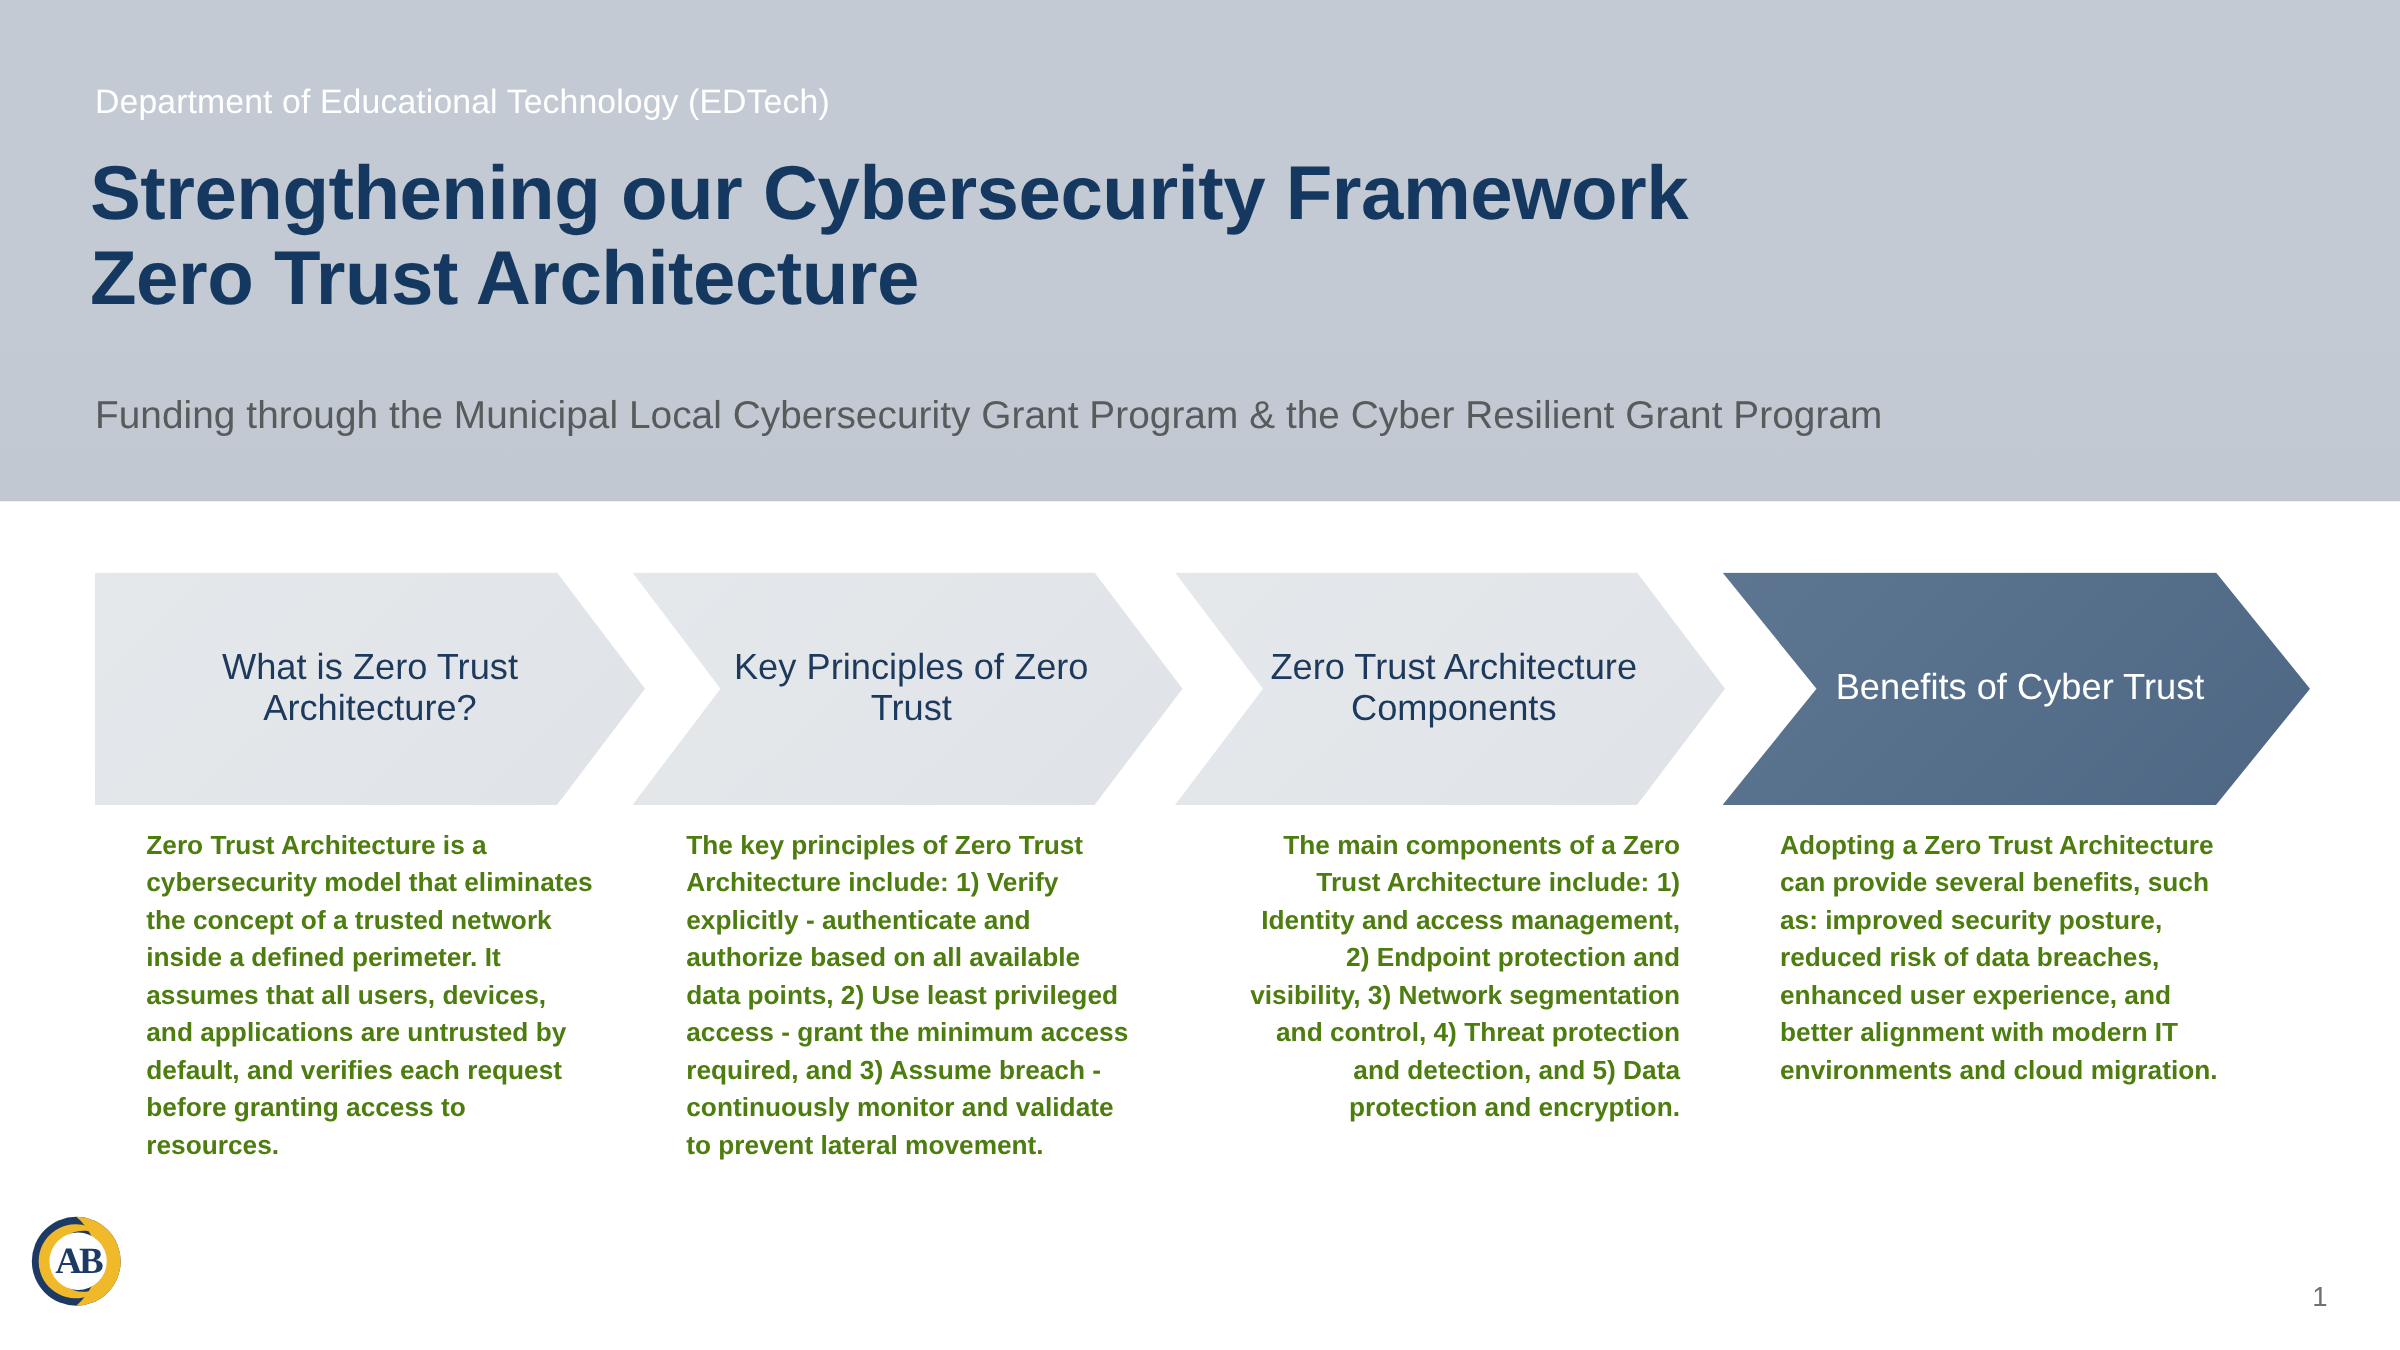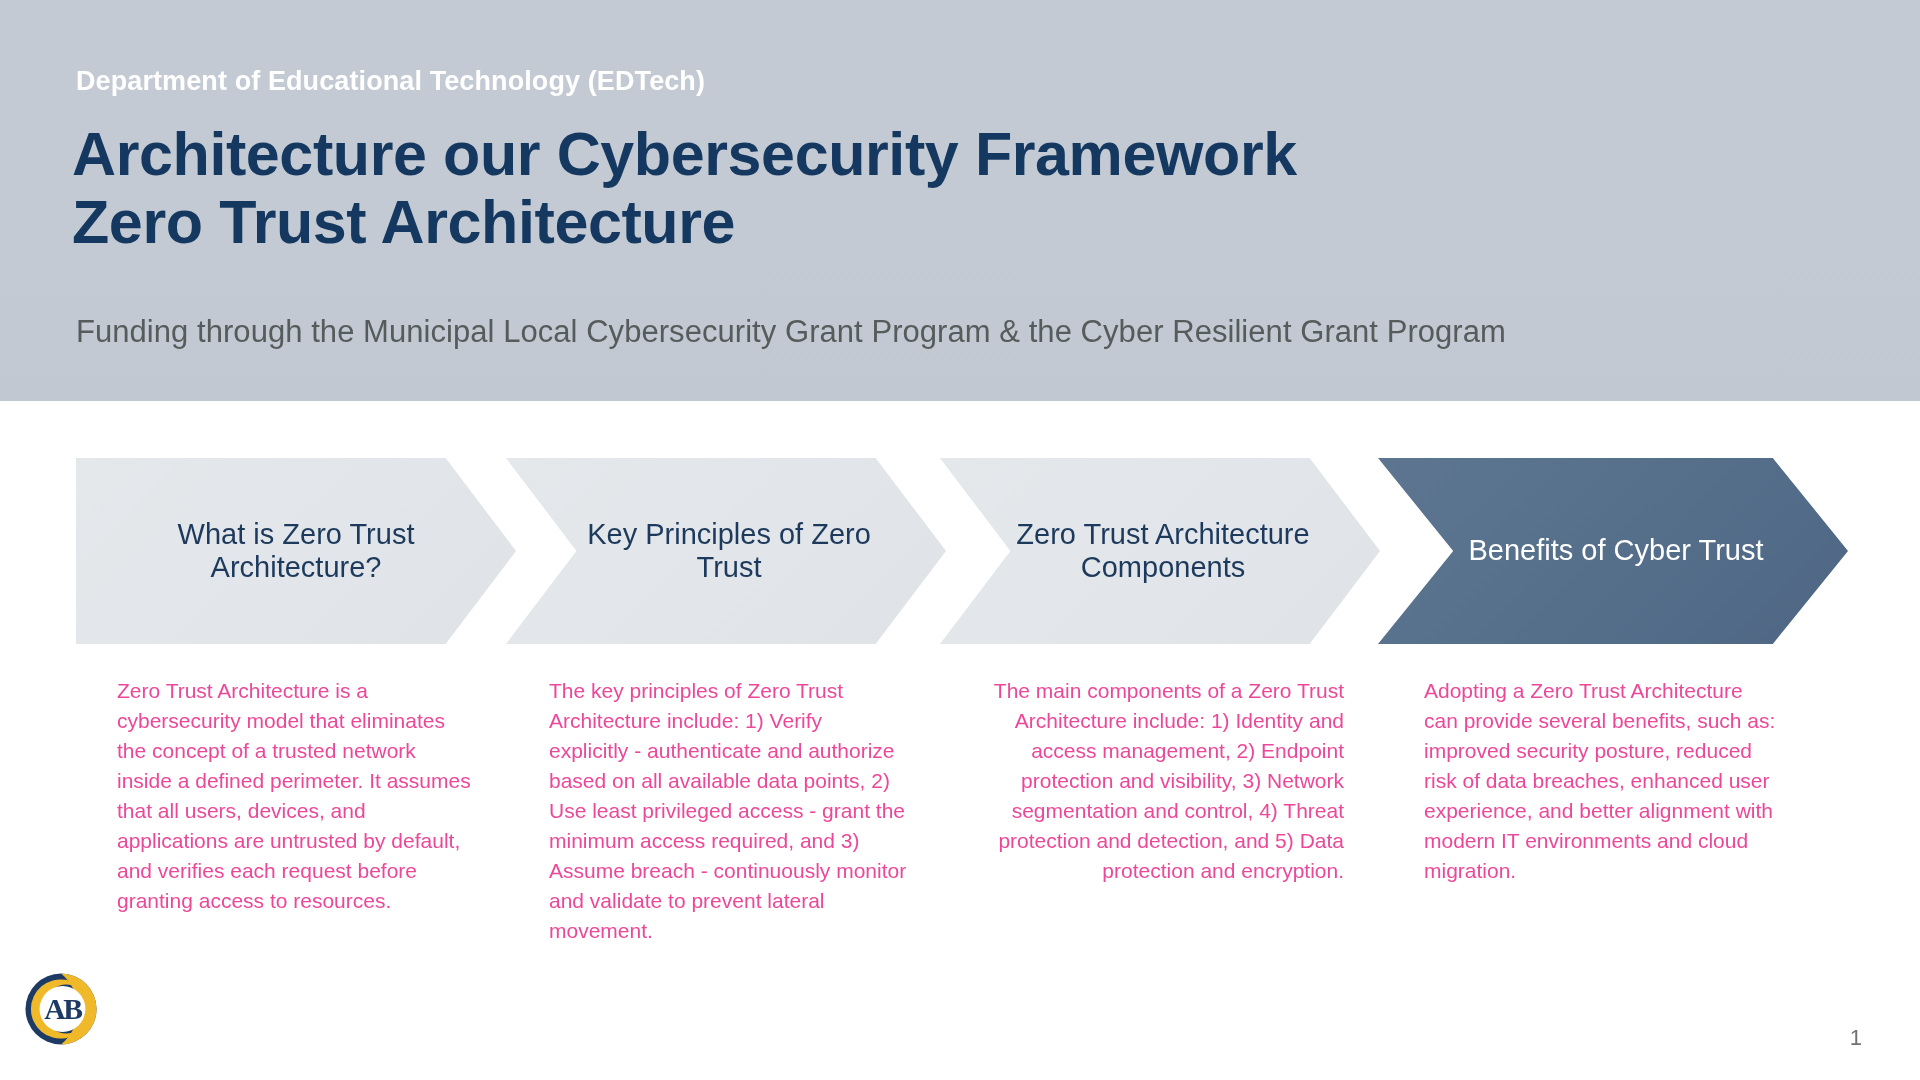--- a/index.html
+++ b/index.html
@@ -32,21 +32,21 @@
     width: 1920px;
     height: 401px;
     background: #c3cad4;
     background: linear-gradient(180deg, #c4cad4 0%, #c3cad3 60%, #c1c8d2 100%);
   }
   .eyebrow {
     position: absolute;
     left: 76px;
     top: 66px;
     font-size: 27px;
-    font-weight: bold;
+    font-weight: normal;
     color: #ffffff;
     letter-spacing: 0.1px;
     white-space: nowrap;
   }
   .headline {
     position: absolute;
     left: 72px;
     top: 120px;
     width: 1700px;
     font-size: 61px;
@@ -136,26 +136,26 @@
   
   .cols {
     position: absolute;
     left: 0;
     top: 662px;
     width: 1920px;
     height: 300px;
   }
   .col {
     position: absolute;
-    top: 14px;
+    top: 0;
     width: 358px;
     font-size: 21px;
     line-height: 30px;
-    color: #ec4899;
-    font-weight: normal;
+    color: #4d7c0f;
+    font-weight: bold;
   }
   .col-1 { left: 117px; }
   .col-2 { left: 549px; }
   .col-3 { left: 986px; text-align: right; }
   .col-4 { left: 1424px; }
 
   
   .logo {
     position: absolute;
     left: 24px;
@@ -185,21 +185,21 @@
 </style>
 </head>
 <body>
 
 <div class="slide">
 
   <div class="header-band">
     <div class="eyebrow">Department of Educational Technology (EDTech)</div>
 
     <div class="headline">
-      <span class="ln">Architecture our Cybersecurity Framework</span>
+      <span class="ln">Strengthening our Cybersecurity Framework</span>
       <span class="ln">Zero Trust Architecture</span>
     </div>
 
     <div class="subhead">Funding through the Municipal Local Cybersecurity Grant Program &amp; the Cyber Resilient Grant Program</div>
   </div>
 
   <div class="chev-strip">
 
     <div class="chev chev-1">
       <div class="chev-label">What is Zero Trust Architecture?</div>

